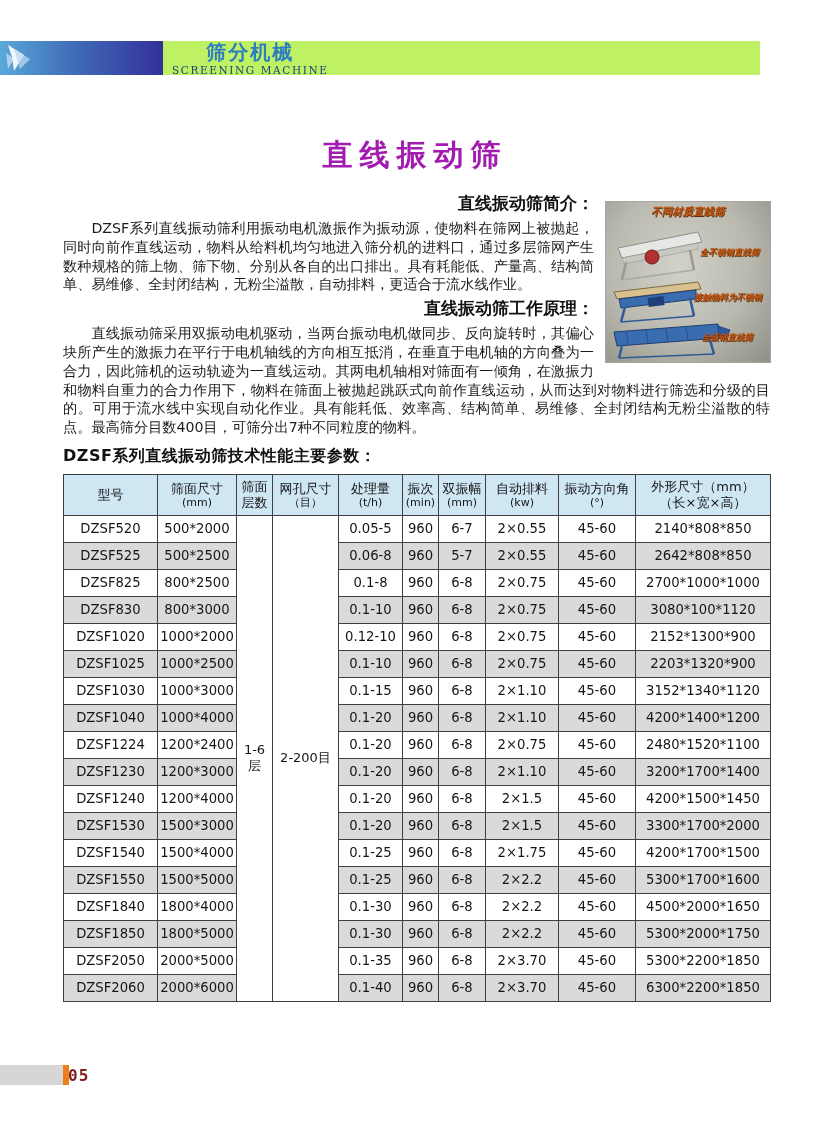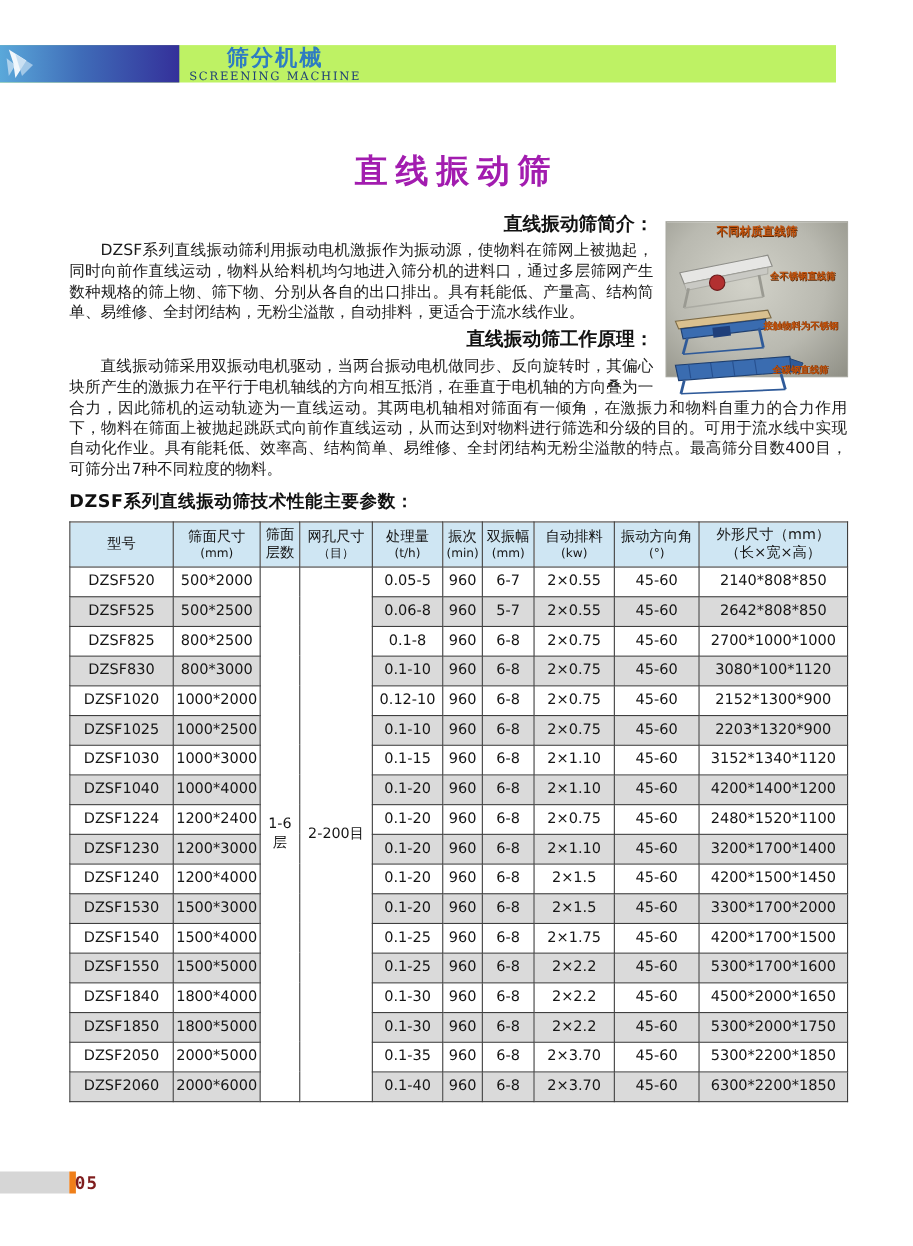--- a/index.html
+++ b/index.html
@@ -20,24 +20,24 @@
   
   .page-title{position:absolute;left:0;top:104px;width:830px;text-align:center;
     font-size:30px;font-weight:bold;color:#a21caf;letter-spacing:7px;margin-top:31px;}
   
   .content{position:absolute;left:63px;top:192px;width:707px;}
   .sec-heading{font-size:17px;font-weight:bold;color:#111;margin:0 0 4px 0;text-align:right;}
   .body-para{font-size:14.2px;line-height:18.8px;text-align:justify;
     text-indent:2em;margin:0;color:#1c1c1c;}
   .principle-heading{margin-top:3px;}
   
-  .product-image{float:right;width:164px;height:140px;margin:10px 0 8px 12px;
+  .product-image{float:right;width:164px;height:160px;margin:10px 0 8px 12px;
     position:relative;
     background:radial-gradient(ellipse at 45% 40%,#d2d2c9 0%,#b9b9b0 55%,#8f8f85 100%);
-    box-shadow:0 0 0 1px #a8a8a0;}
+    box-shadow:0 0 0 1px #a8a8a0;font-style:italic;}
   .product-image svg{position:absolute;left:0;top:0;}
   .photo-cap{position:absolute;font-weight:bold;color:#c0500a;
     text-shadow:0.5px 0.5px 0 #5a2a08;line-height:1.1;}
   .cap-top{top:4px;left:0;width:164px;text-align:center;font-size:10.5px;}
   .cap-1{top:46px;left:94px;width:68px;font-size:8.5px;}
   .cap-2{top:91px;left:88px;width:74px;font-size:8.5px;}
   .cap-3{top:131px;left:96px;width:66px;font-size:8.5px;}
   
   .table-heading{font-size:16px;font-weight:bold;color:#111;margin:9px 0 7px 0;letter-spacing:0.5px;}
   table.spec{border-collapse:collapse;table-layout:fixed;width:707px;}

